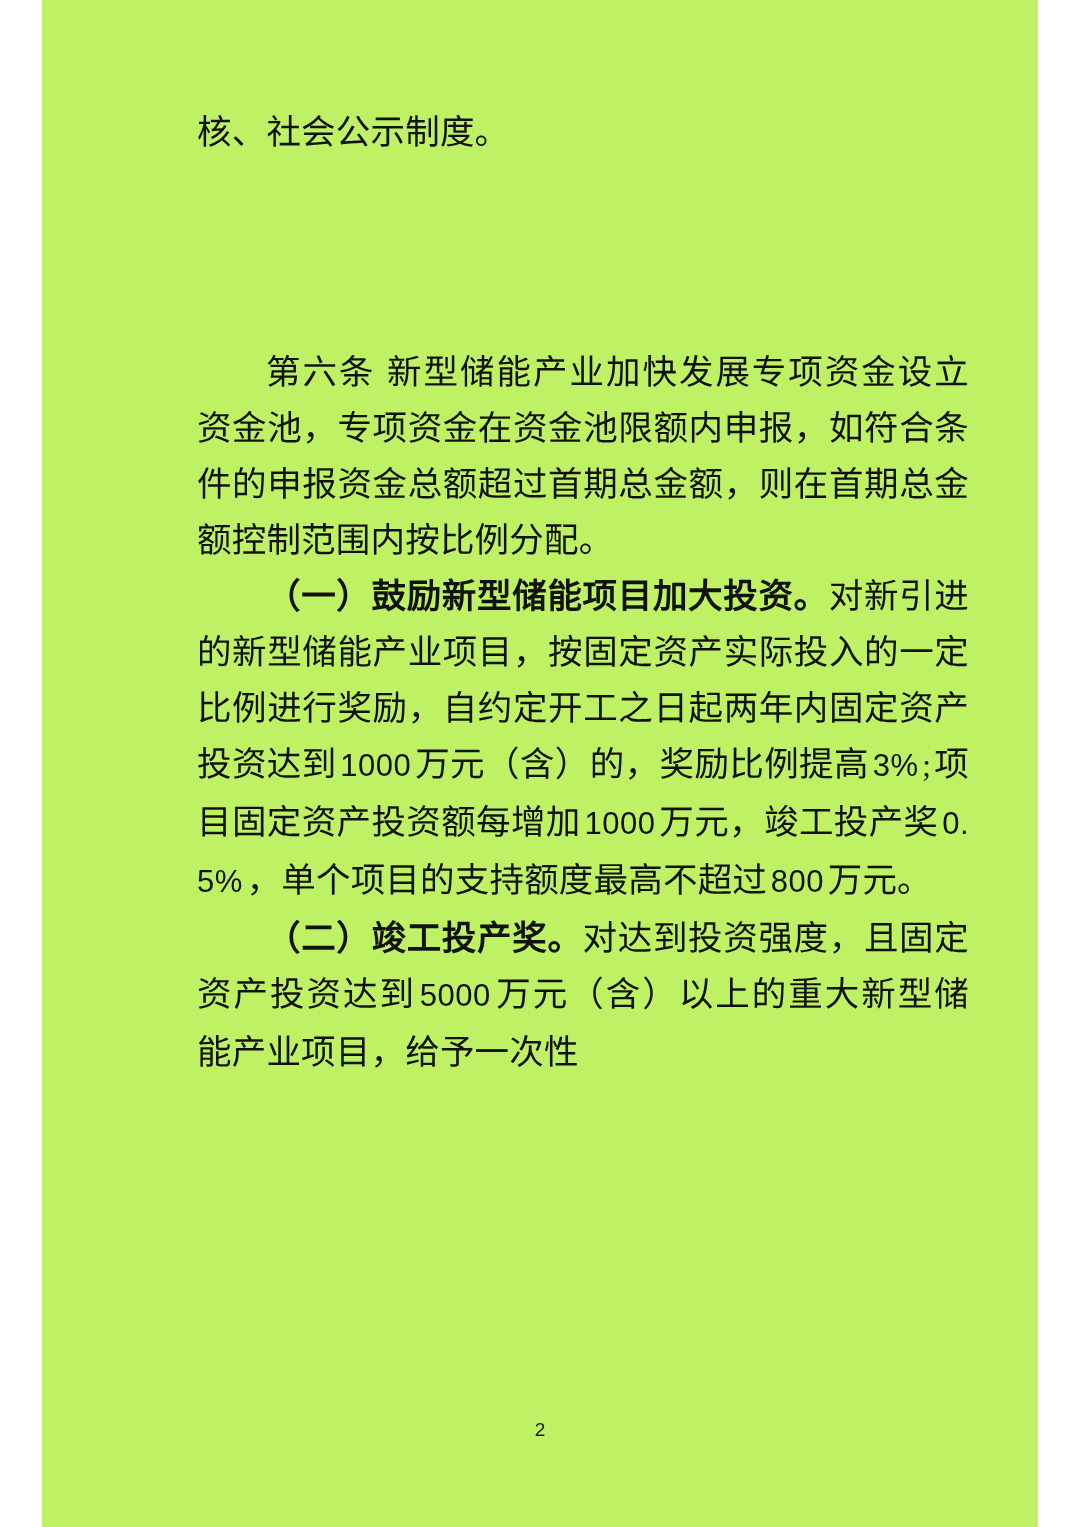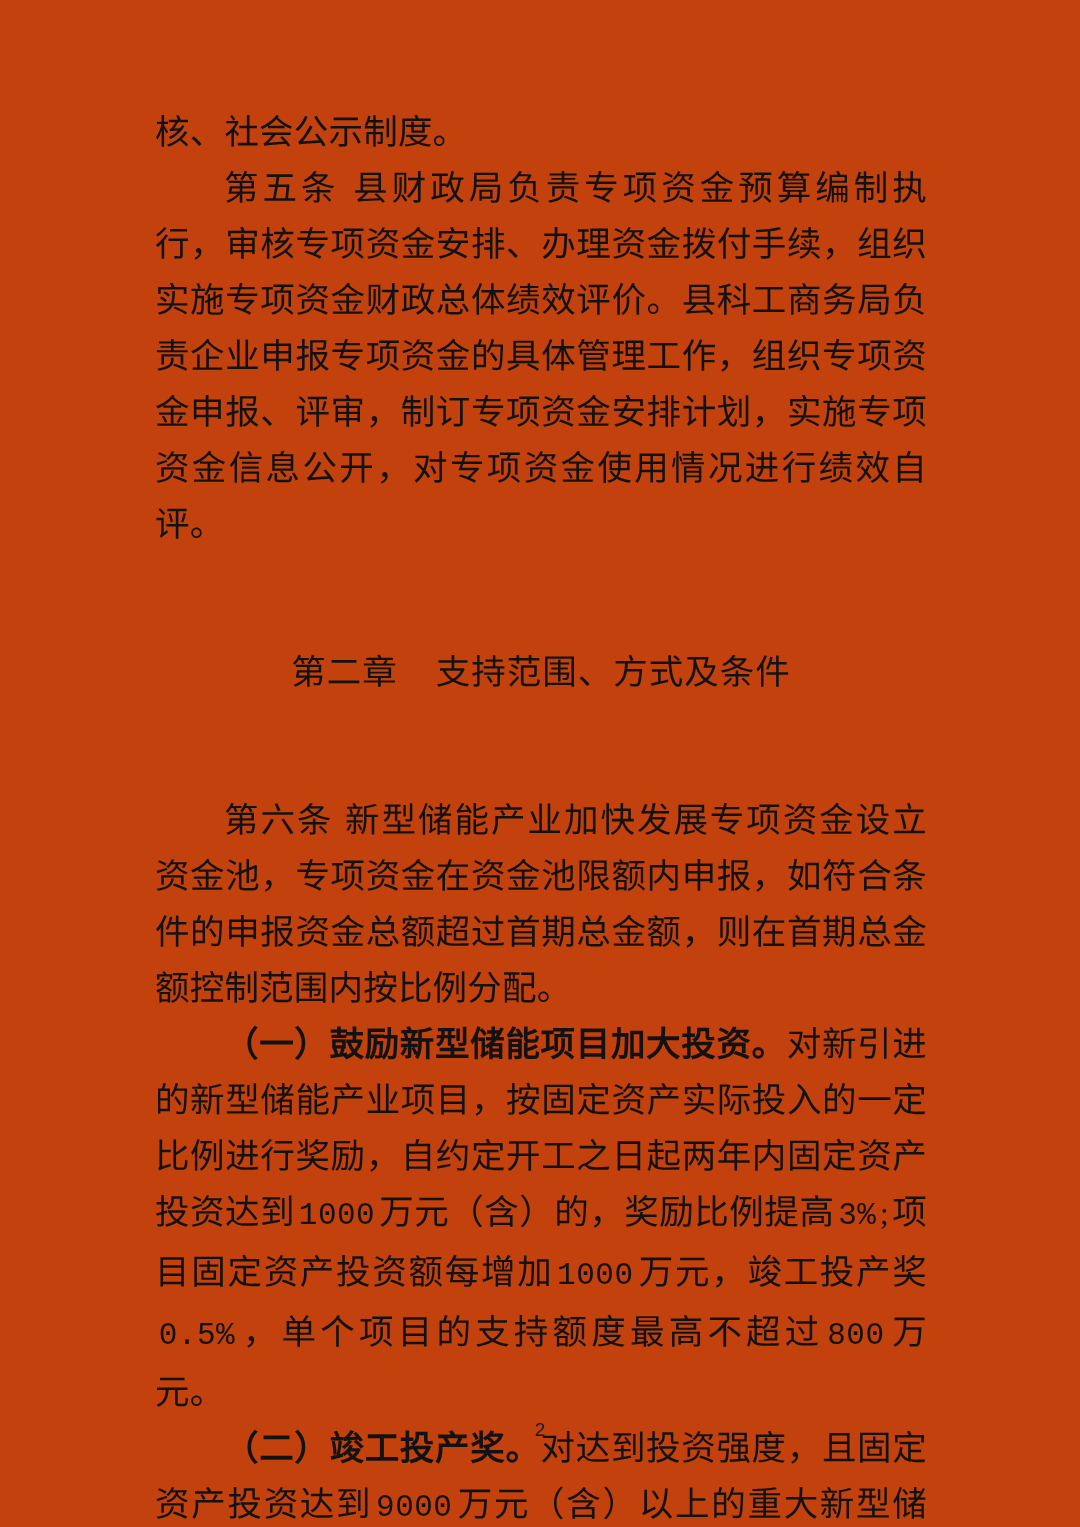--- a/index.html
+++ b/index.html
@@ -4,24 +4,24 @@
 <title>新型储能产业加快发展专项资金管理办法</title>
 <style>
   html, body {
     margin: 0;
     padding: 0;
     background: #ffffff;
   }
 
   .page {
     position: relative;
-    width: 1080px;
+    width: 996px;
     height: 1527px;
     margin: 0 auto;
-    background: #c2410c;
+    background: #bef264;
     overflow: hidden;
     
     font-family: "Liberation Serif", "DejaVu Serif", serif;
     color: #121212;
     -webkit-font-smoothing: antialiased;
   }
 
   .text-column {
     position: absolute;
     left: 155px;
@@ -42,21 +42,21 @@
     font-family: "Liberation Sans", "DejaVu Sans", sans-serif;
     font-weight: 400;
   }
 
   .para.indent {
     text-indent: 2em;
   }
 
   
   .num {
-    font-family: Liberation Mono, monospace;
+    font-family: Liberation Sans, sans-serif;
     font-size: 31px;
     letter-spacing: 0.5px;
     padding: 0 0.12em;
   }
 
   
   .semi {
     font-family: "Liberation Serif", "DejaVu Serif", serif;
     font-size: 31px;
     padding-right: 0.1em;
@@ -103,38 +103,34 @@
 </style>
 </head>
 <body>
 
 <div class="page">
 
   <div class="text-column">
 
     <p class="para">核、社会公示制度。</p>
 
-    <p class="para indent">第五条 县财政局负责专项资金预算编制执行，审核专项资金安排、办理资金拨付手续，组织实施专项资金财政总体绩效评价。县科工商务局负责企业申报专项资金的具体管理工作，组织专项资金申报、评审，制订专项资金安排计划，实施专项资金信息公开，对专项资金使用情况进行绩效自评。</p>
 
     <div class="spacer-before-chapter"></div>
 
-    <p class="chapter-heading">
-      <span>第二章</span><span class="gap"></span><span>支持范围、方式及条件</span>
-    </p>
 
     <div class="spacer-after-chapter"></div>
 
     <p class="para indent">第六条 新型储能产业加快发展专项资金设立资金池，专项资金在资金池限额内申报，如符合条件的申报资金总额超过首期总金额，则在首期总金额控制范围内按比例分配。</p>
 
 
     <p class="para indent">
       <span class="lead">（一）鼓励新型储能项目加大投资。</span><span>对新引进的新型储能产业项目，按固定资产实际投入的一定比例进行奖励，自约定开工之日起两年内固定资产投资达到</span><span class="num">1000</span><span>万元（含）的，奖励比例提高</span><span class="num">3%</span><span class="semi">;</span><span>项目固定资产投资额每增加</span><span class="num">1000</span><span>万元，竣工投产奖</span><span class="num">0.5%</span><span>，单个项目的支持额度最高不超过</span><span class="num">800</span><span>万元。</span>
     </p>
 
     <p class="para indent">
-      <span class="lead">（二）竣工投产奖。</span><span>对达到投资强度，且固定资产投资达到</span><span class="num">9000</span><span>万元（含）以上的重大新型储能产业项目，给予一次性</span>
+      <span class="lead">（二）竣工投产奖。</span><span>对达到投资强度，且固定资产投资达到</span><span class="num">5000</span><span>万元（含）以上的重大新型储能产业项目，给予一次性</span>
     </p>
 
   </div>
 
   <div class="page-number">2</div>
 
 </div>
 
 </body></html>

